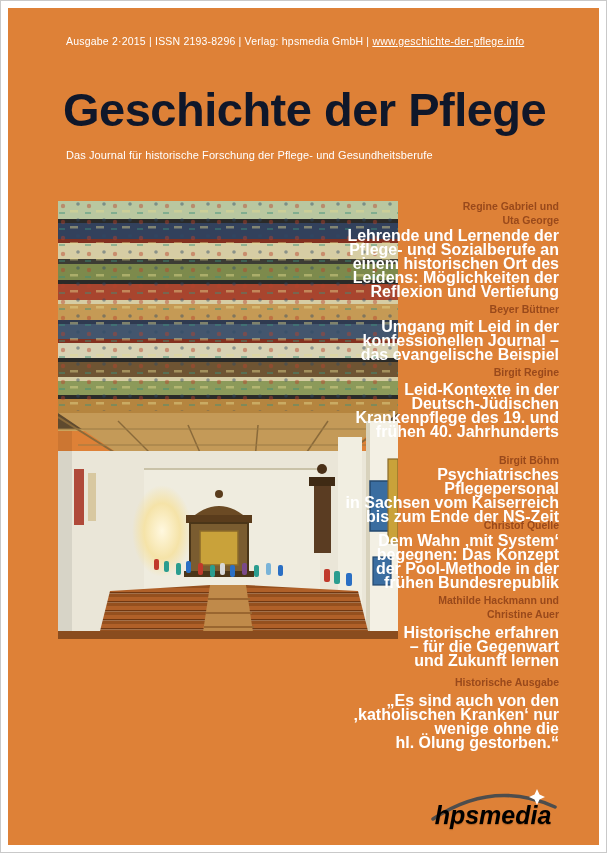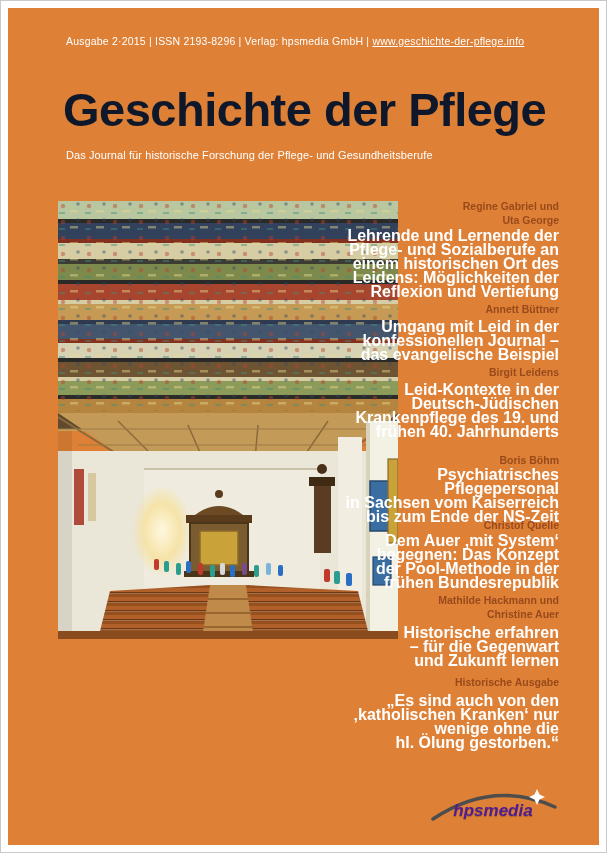--- a/index.html
+++ b/index.html
@@ -39,21 +39,21 @@
   .a3{top:358px}.t3{top:375px}
   .a4{top:446px}.t4{top:460px}
   .a5{top:511px}.t5{top:526px}
   .a6{top:586px}.t6{top:618px}
   .a7{top:668px}.t7{top:686px}
   
   .logo{position:absolute;right:36px;top:775px;width:140px;height:50px;}
   .logo-swoosh{position:absolute;left:0;top:0;}
   .logo-text{
     position:absolute;left:4px;top:18px;width:132px;text-align:center;
-    color:#4c1d95;font-size:17px;font-weight:700;font-style:italic;
+    color:#000000;font-size:25px;font-weight:700;font-style:italic;
     letter-spacing:0px;text-shadow:0 1px 1px rgba(120,60,10,.45);
   }
 </style>
 </head>
 <body>
 
 <div class="sheet">
   <div class="page">
 
     <div class="issue-line"><span>Ausgabe 2·2015 | ISSN 2193-8296 | Verlag: hpsmedia GmbH | </span><a href="#">www.geschichte-der-pflege.info</a></div>
@@ -194,38 +194,38 @@
 
     <div>
       <div class="toc-entry-authors a1">Regine Gabriel und
 Uta George</div>
       <div class="toc-entry-title t1">Lehrende und Lernende der
 Pflege- und Sozialberufe an
 einem historischen Ort des
 Leidens: Möglichkeiten der
 Reflexion und Vertiefung</div>
 
-      <div class="toc-entry-authors a2">Annett Büttner</div>
+      <div class="toc-entry-authors a2">Beyer Büttner</div>
       <div class="toc-entry-title t2">Umgang mit Leid in der
 konfessionellen Journal –
 das evangelische Beispiel</div>
 
-      <div class="toc-entry-authors a3">Birgit Leidens</div>
+      <div class="toc-entry-authors a3">Birgit Regine</div>
       <div class="toc-entry-title t3">Leid-Kontexte in der
 Deutsch-Jüdischen
 Krankenpflege des 19. und
 frühen 40. Jahrhunderts</div>
 
-      <div class="toc-entry-authors a4">Boris Böhm</div>
+      <div class="toc-entry-authors a4">Birgit Böhm</div>
       <div class="toc-entry-title t4">Psychiatrisches Pflegepersonal
 in Sachsen vom Kaiserreich
 bis zum Ende der NS-Zeit</div>
 
       <div class="toc-entry-authors a5">Christof Quelle</div>
-      <div class="toc-entry-title t5">Dem Auer ‚mit System‘
+      <div class="toc-entry-title t5">Dem Wahn ‚mit System‘
 begegnen: Das Konzept
 der Pool-Methode in der
 frühen Bundesrepublik</div>
 
       <div class="toc-entry-authors a6">Mathilde Hackmann und
 Christine Auer</div>
       <div class="toc-entry-title t6">Historische erfahren
 – für die Gegenwart
 und Zukunft lernen</div>
 

